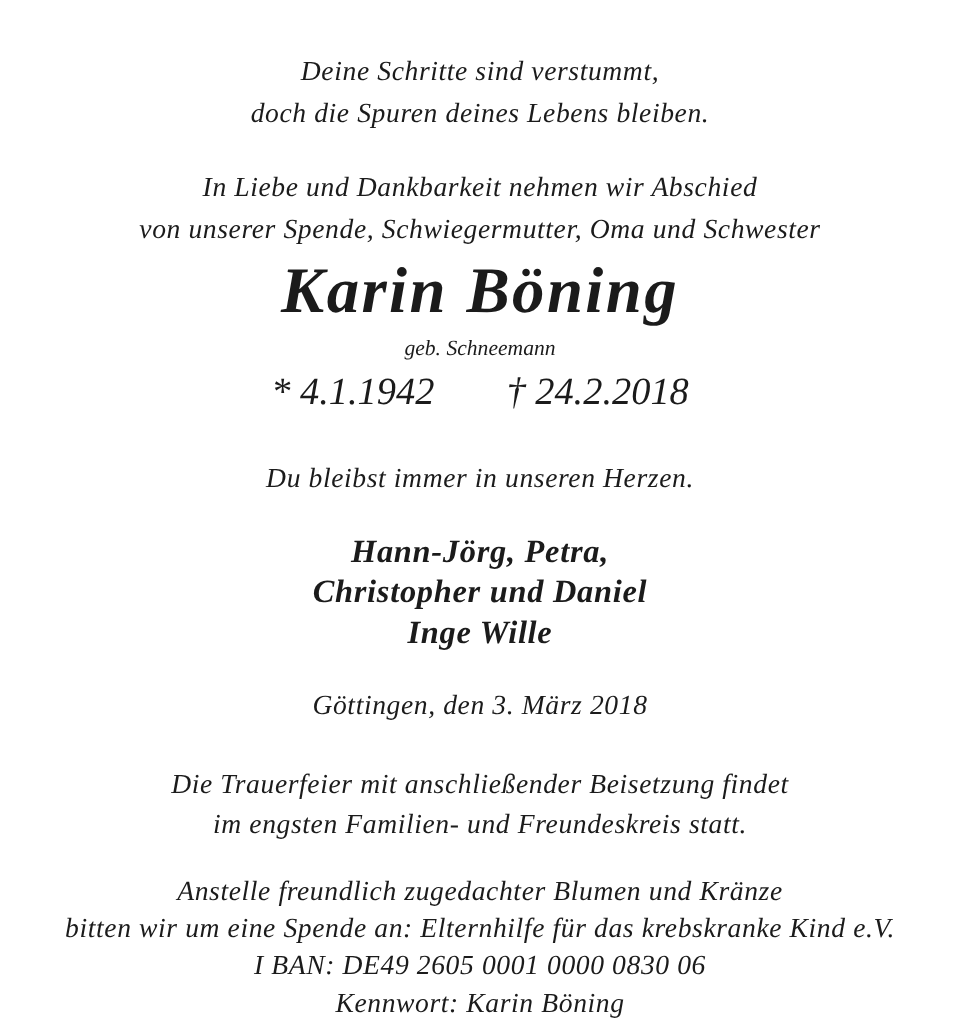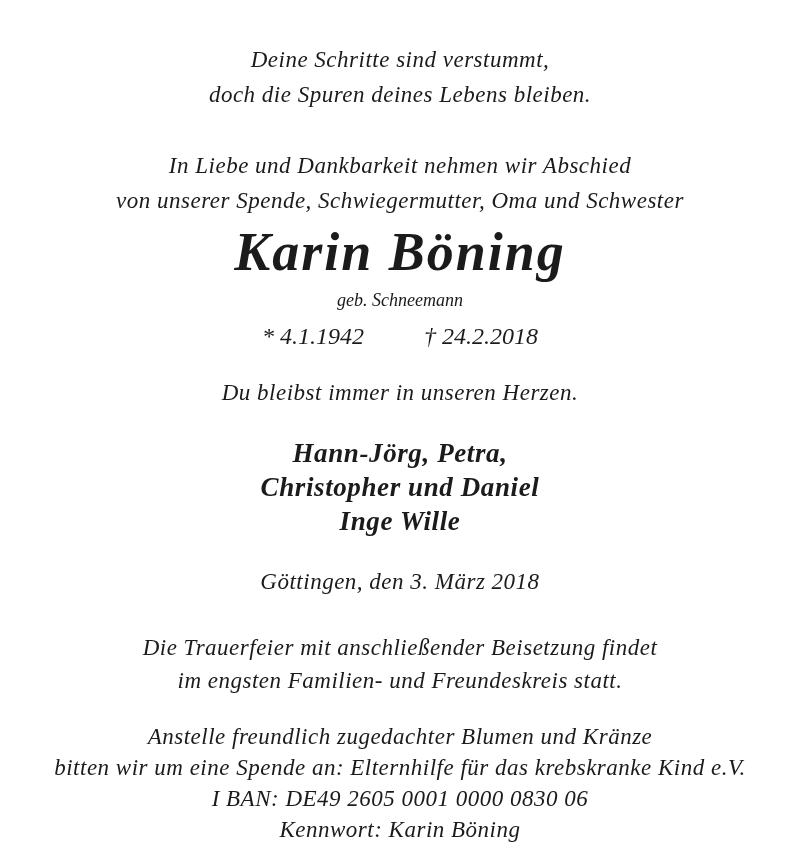--- a/index.html
+++ b/index.html
@@ -19,42 +19,42 @@
     height: 773px;
     padding-top: 42px;
     text-align: center;
   }
   .line {
     font-size: 23px;
     line-height: 35px;
     letter-spacing: 0.5px;
   }
   .epigraph { margin-top: 0; }
-  .intro { margin-top: 36px; }
+  .intro { margin-top: 26px; }
   .deceased-name {
     margin-top: 3px;
     font-size: 54px;
     line-height: 62px;
     font-weight: bold;
     letter-spacing: 2px;
   }
   .maiden-name {
     margin-top: 4px;
     font-size: 18px;
     line-height: 26px;
   }
   .dates-row {
     margin-top: 8px;
     display: flex;
     justify-content: center;
     gap: 60px;
-    font-size: 24px;
+    font-size: 32px;
     line-height: 30px;
   }
-  .remembrance { margin-top: 24px; }
+  .remembrance { margin-top: 40px; }
   .mourners {
     margin-top: 26px;
     font-weight: bold;
     font-size: 27px;
   }
   .mourners .line {
     font-size: 27px;
     line-height: 34px;
     letter-spacing: 0.6px;
   }

